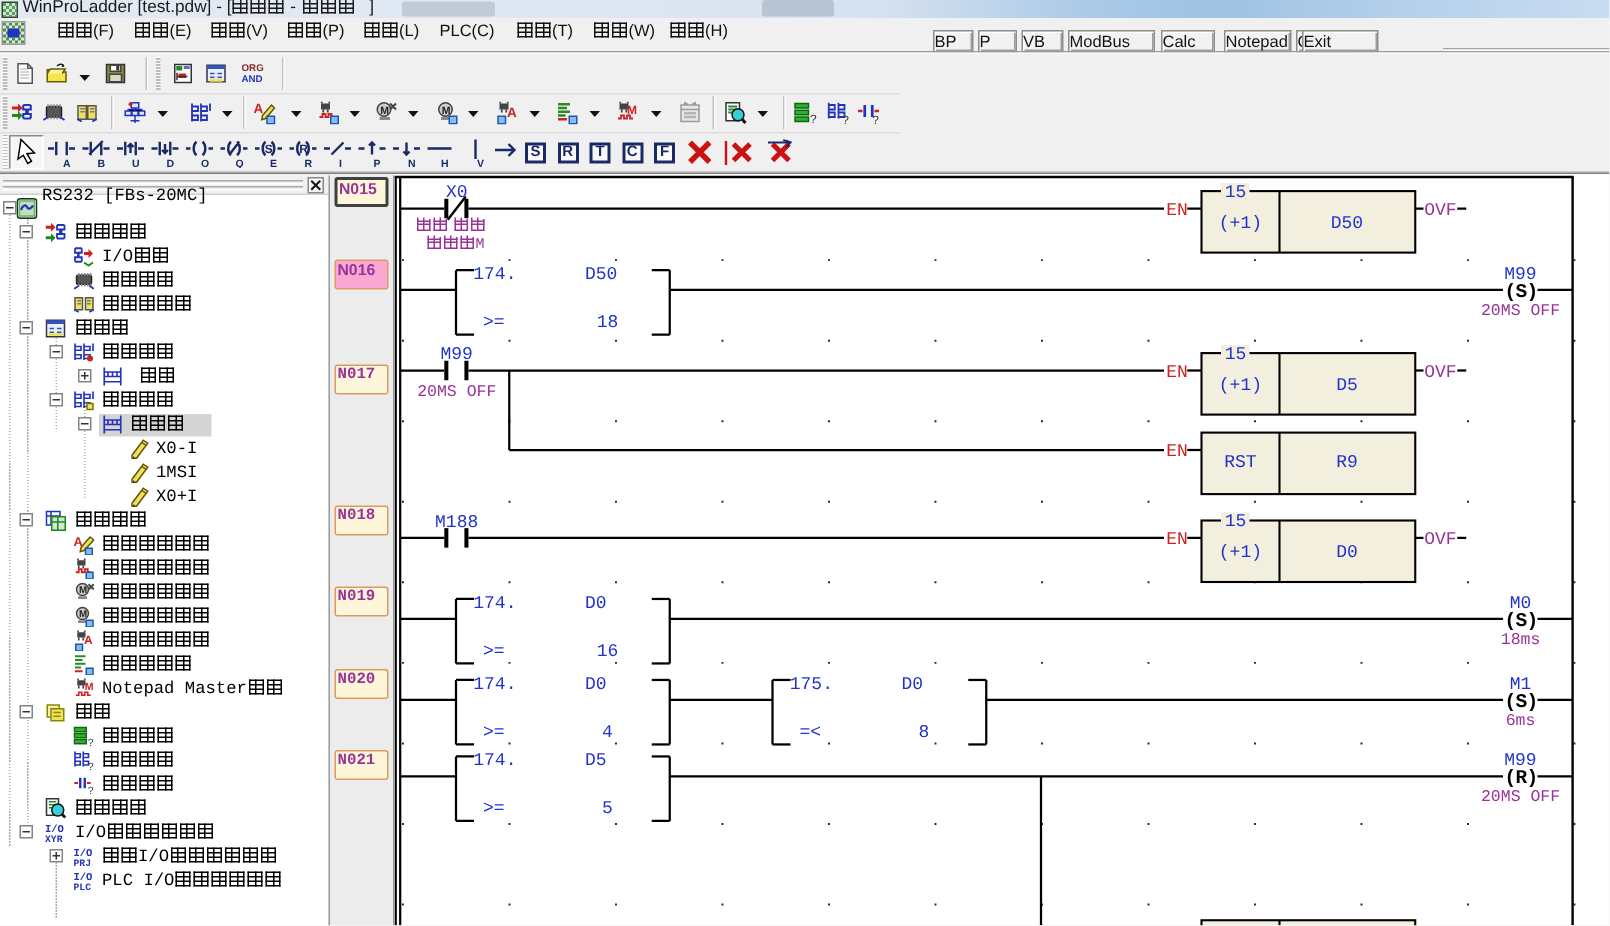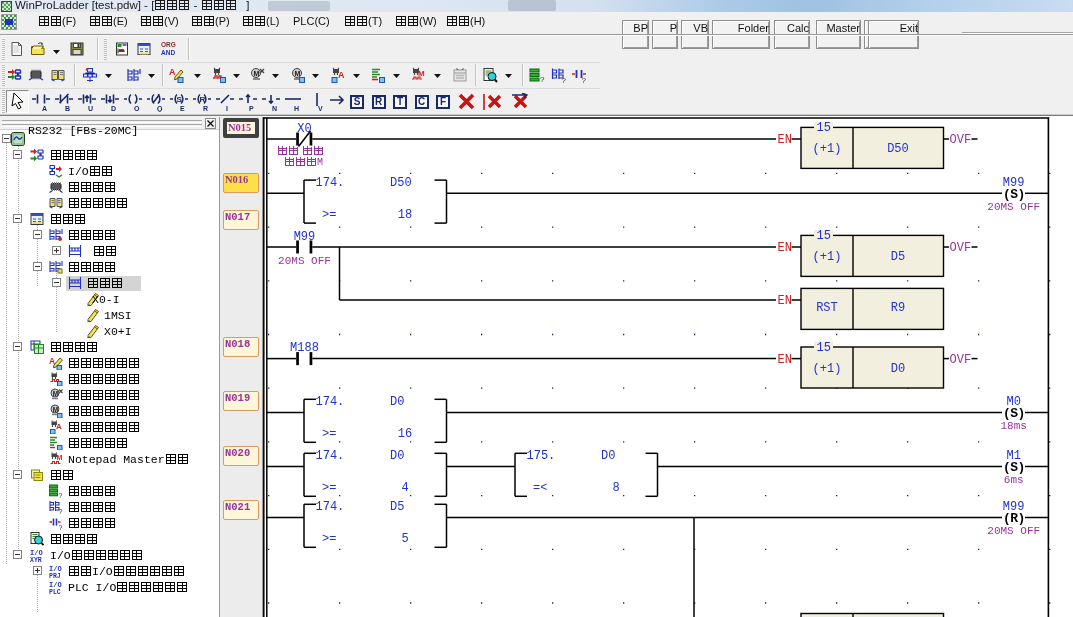--- a/index.html
+++ b/index.html
@@ -14,23 +14,23 @@
   linear-gradient(currentColor,currentColor) 100% 0/1px 100% no-repeat,
   linear-gradient(currentColor,currentColor) 0 6px/100% 1px no-repeat;}
 .cjs{display:inline-block;width:9px;height:9px;margin:0 1px;vertical-align:-1px;
  background:
   linear-gradient(currentColor,currentColor) 50% 0/1px 100% no-repeat,
   linear-gradient(currentColor,currentColor) 0 2px/100% 1px no-repeat,
   linear-gradient(currentColor,currentColor) 0 100%/100% 1px no-repeat,
   linear-gradient(currentColor,currentColor) 0 0/1px 100% no-repeat,
   linear-gradient(currentColor,currentColor) 100% 1px/1px 100% no-repeat,
   linear-gradient(currentColor,currentColor) 0 4px/100% 1px no-repeat;}
-.btn{position:absolute;top:8px;height:29px;background:#f2f2f2;border:1px solid #8e8e8e;
+.btn{position:absolute;top:8px;height:15px;background:#f2f2f2;border:1px solid #8e8e8e;
  box-shadow:inset 1px 1px 0 #fff,inset -1px -1px 0 #9d9d9d;font-size:11px;color:#111;
- text-align:right;line-height:14px}
+ text-align:left;line-height:14px}
 .mi{position:absolute;top:15px;font-size:11px;color:#111;white-space:nowrap}
 .trow{position:absolute;height:14px;font-size:11px;color:#000;white-space:nowrap}
 .exp{position:absolute;width:9px;height:9px;border:1px solid #848484;background:#fff}
 .exp:before{content:"";position:absolute;left:1px;right:1px;top:3px;height:1px;background:#333}
 .expp:after{content:"";position:absolute;top:1px;bottom:1px;left:3px;width:1px;background:#333}
 </style></head><body>
 <div class="abs" style="left:0;top:0;width:1073px;height:12px;
 background:linear-gradient(90deg,#e3eaf4 0%,#dde6f2 40%,#d5e1ef 55%,#a9c9e7 68%,#9fc2e2 76%,#b2cfea 86%,#c9dcf1 100%)">
 <div class="abs" style="left:1px;top:1px;width:11px;height:11px;background:#6aa06a;border:1px solid #2d4d2d;
 background:repeating-conic-gradient(#cfe8cf 0 25%,#5d9e5d 0 50%) 0 0/4px 4px"></div>
@@ -50,23 +50,23 @@
     <div class="mi" style="left:242px;top:3px"><i class="cj"></i><i class="cj"></i>(L)</div>
     <div class="mi" style="left:293px;top:3px">PLC(C)</div>
     <div class="mi" style="left:344px;top:3px"><i class="cj"></i><i class="cj"></i>(T)</div>
     <div class="mi" style="left:395px;top:3px"><i class="cj"></i><i class="cj"></i>(W)</div>
     <div class="mi" style="left:446px;top:3px"><i class="cj"></i><i class="cj"></i>(H)</div>
     <div class="abs" style="left:962px;top:20px;width:111px;height:1px;background:#a3a3a3"></div>
     <div class="abs" style="left:962px;top:21px;width:111px;height:1px;background:#fdfdfd"></div>
     <div class="btn" style="left:622px;width:27px">BP</div>
     <div class="btn" style="left:652px;width:26px">P</div>
     <div class="btn" style="left:681px;width:28px">VB</div>
-    <div class="btn" style="left:712px;width:58px">Folder</div>
+    <div class="btn" style="left:712px;width:58px">ModBus</div>
     <div class="btn" style="left:774px;width:36px">Calc</div>
-    <div class="btn" style="left:816px;width:45px">Master</div>
+    <div class="btn" style="left:816px;width:45px">Notepad</div>
     <div class="btn" style="left:864px;width:34px">CMD</div>
     <div class="btn" style="left:868px;width:51px">Exit</div>
   </div>
 <div class="abs" style="left:0;top:34px;width:1073px;height:1px;background:#9b9b9b"></div>
 <div class="abs" style="left:0;top:35px;width:1073px;height:1px;background:#fafafa"></div>
 <div class="abs" style="left:0;top:62px;width:600px;height:1px;background:#dcdcdc"></div>
 <div class="abs" style="left:0;top:88px;width:600px;height:1px;background:#dcdcdc"></div>
 <div class="abs" style="left:0;top:114px;width:1073px;height:1px;background:#c9c9c9"></div>
 <div class="abs" style="left:0;top:115px;width:1073px;height:1px;background:#7d7d7d"></div>
 <div class="abs" style="left:0;top:36px;width:1073px;height:26px">
@@ -406,21 +406,21 @@
     <div class="exp" style="left:52px;top:160.5px"></div>
     <svg class="abs" style="left:68px;top:158.5px" width="14" height="14" viewBox="0 0 14 14">
       <path d="M1.5 1v12M12.5 1v12M1.5 4h11M4 4v3M7 4v3M10 4v3M1.5 7h11M1.5 10.5h11" fill="none" stroke="#2233bb" stroke-width="1.1"></path>
     </svg>
     <div class="trow" style="left:87px;top:159.5px"><i class="cj"></i><i class="cj"></i><i class="cj"></i></div>
     <svg class="abs" style="left:86px;top:174.5px" width="14" height="14" viewBox="0 0 14 14">
       <path d="M2 11.5L9.5 1.5l3 2L5 13.5l-3 .5z" fill="#f0e060" stroke="#665500"></path>
       <path d="M8.5 3l3 2" stroke="#665500"></path>
       <path d="M2.5 13.8l2-.4-1.6-1.2z" fill="#333"></path>
     </svg>
-    <div class="trow" style="left:92px;top:175.5px"><span style="font-family:&quot;Liberation Mono&quot;,monospace;font-size:11.5px">X0-I</span></div>
+    <div class="trow" style="left:104px;top:175.5px"><span style="font-family:&quot;Liberation Mono&quot;,monospace;font-size:11.5px">X0-I</span></div>
     <svg class="abs" style="left:86px;top:190.5px" width="14" height="14" viewBox="0 0 14 14">
       <path d="M2 11.5L9.5 1.5l3 2L5 13.5l-3 .5z" fill="#f0e060" stroke="#665500"></path>
       <path d="M8.5 3l3 2" stroke="#665500"></path>
       <path d="M2.5 13.8l2-.4-1.6-1.2z" fill="#333"></path>
     </svg>
     <div class="trow" style="left:104px;top:191.5px"><span style="font-family:&quot;Liberation Mono&quot;,monospace;font-size:11.5px">1MSI</span></div>
     <svg class="abs" style="left:86px;top:206.5px" width="14" height="14" viewBox="0 0 14 14">
       <path d="M2 11.5L9.5 1.5l3 2L5 13.5l-3 .5z" fill="#f0e060" stroke="#665500"></path>
       <path d="M8.5 3l3 2" stroke="#665500"></path>
       <path d="M2.5 13.8l2-.4-1.6-1.2z" fill="#333"></path>
@@ -527,26 +527,26 @@
     <div class="trow" style="left:68px;top:447.5px"><i class="cj"></i><i class="cj"></i><span style="font-family:&quot;Liberation Mono&quot;,monospace;font-size:11.5px">I/O</span><i class="cj"></i><i class="cj"></i><i class="cj"></i><i class="cj"></i><i class="cj"></i><i class="cj"></i></div>
     <svg class="abs" style="left:49px;top:462.5px" width="14" height="14" viewBox="0 0 14 14">
       <text x="0" y="6.5" font-size="7" font-weight="bold" fill="#2233bb" font-family="Liberation Mono">I/O</text>
       <text x="0" y="13.5" font-size="6.5" font-weight="bold" fill="#2233bb" font-family="Liberation Mono">PLC</text>
     </svg>
     <div class="trow" style="left:68px;top:463.5px"><span style="font-family:&quot;Liberation Mono&quot;,monospace;font-size:11.5px">PLC I/O</span><i class="cj"></i><i class="cj"></i><i class="cj"></i><i class="cj"></i><i class="cj"></i><i class="cj"></i></div>
   </div>
 <div class="abs" style="left:219px;top:117px;width:44px;height:500px;background:#ececec;
 border-left:1px solid #9a9a9a;border-right:1px solid #9a9a9a"></div>
 <div class="abs" style="left:223px;top:118px;width:36px;height:20px;background:#fdf6d8;
-border:4px solid #404040;border-radius:2px;color:#993399;font-weight:bold;font-size:10.5px;
-font-family:Liberation Serif, serif;padding-left:1px">N015</div>
-<div class="abs" style="left:223px;top:173px;width:36px;height:20px;background:#fde047;
+border:2px solid #404040;border-radius:2px;color:#993399;font-weight:bold;font-size:10.5px;
+font-family:Liberation Sans, sans-serif;padding-left:1px">N015</div>
+<div class="abs" style="left:223px;top:173px;width:36px;height:20px;background:#f9a8d4;
 border:1px solid #dd9a60;border-radius:2px;color:#993399;font-weight:bold;font-size:10.5px;
-font-family:Liberation Serif, serif;padding-left:1px">N016</div>
-<div class="abs" style="left:223px;top:210px;width:36px;height:20px;background:#fdf6d8;
+font-family:Liberation Sans, sans-serif;padding-left:1px">N016</div>
+<div class="abs" style="left:223px;top:243px;width:36px;height:20px;background:#fdf6d8;
 border:1px solid #dd9a60;border-radius:2px;color:#993399;font-weight:bold;font-size:10.5px;
 font-family:'Liberation Mono',monospace;padding-left:1px">N017</div>
 <div class="abs" style="left:223px;top:336.5px;width:36px;height:20px;background:#fdf6d8;
 border:1px solid #dd9a60;border-radius:2px;color:#993399;font-weight:bold;font-size:10.5px;
 font-family:'Liberation Mono',monospace;padding-left:1px">N018</div>
 <div class="abs" style="left:223px;top:391px;width:36px;height:20px;background:#fdf6d8;
 border:1px solid #dd9a60;border-radius:2px;color:#993399;font-weight:bold;font-size:10.5px;
 font-family:'Liberation Mono',monospace;padding-left:1px">N019</div>
 <div class="abs" style="left:223px;top:445.5px;width:36px;height:20px;background:#fdf6d8;
 border:1px solid #dd9a60;border-radius:2px;color:#993399;font-weight:bold;font-size:10.5px;

